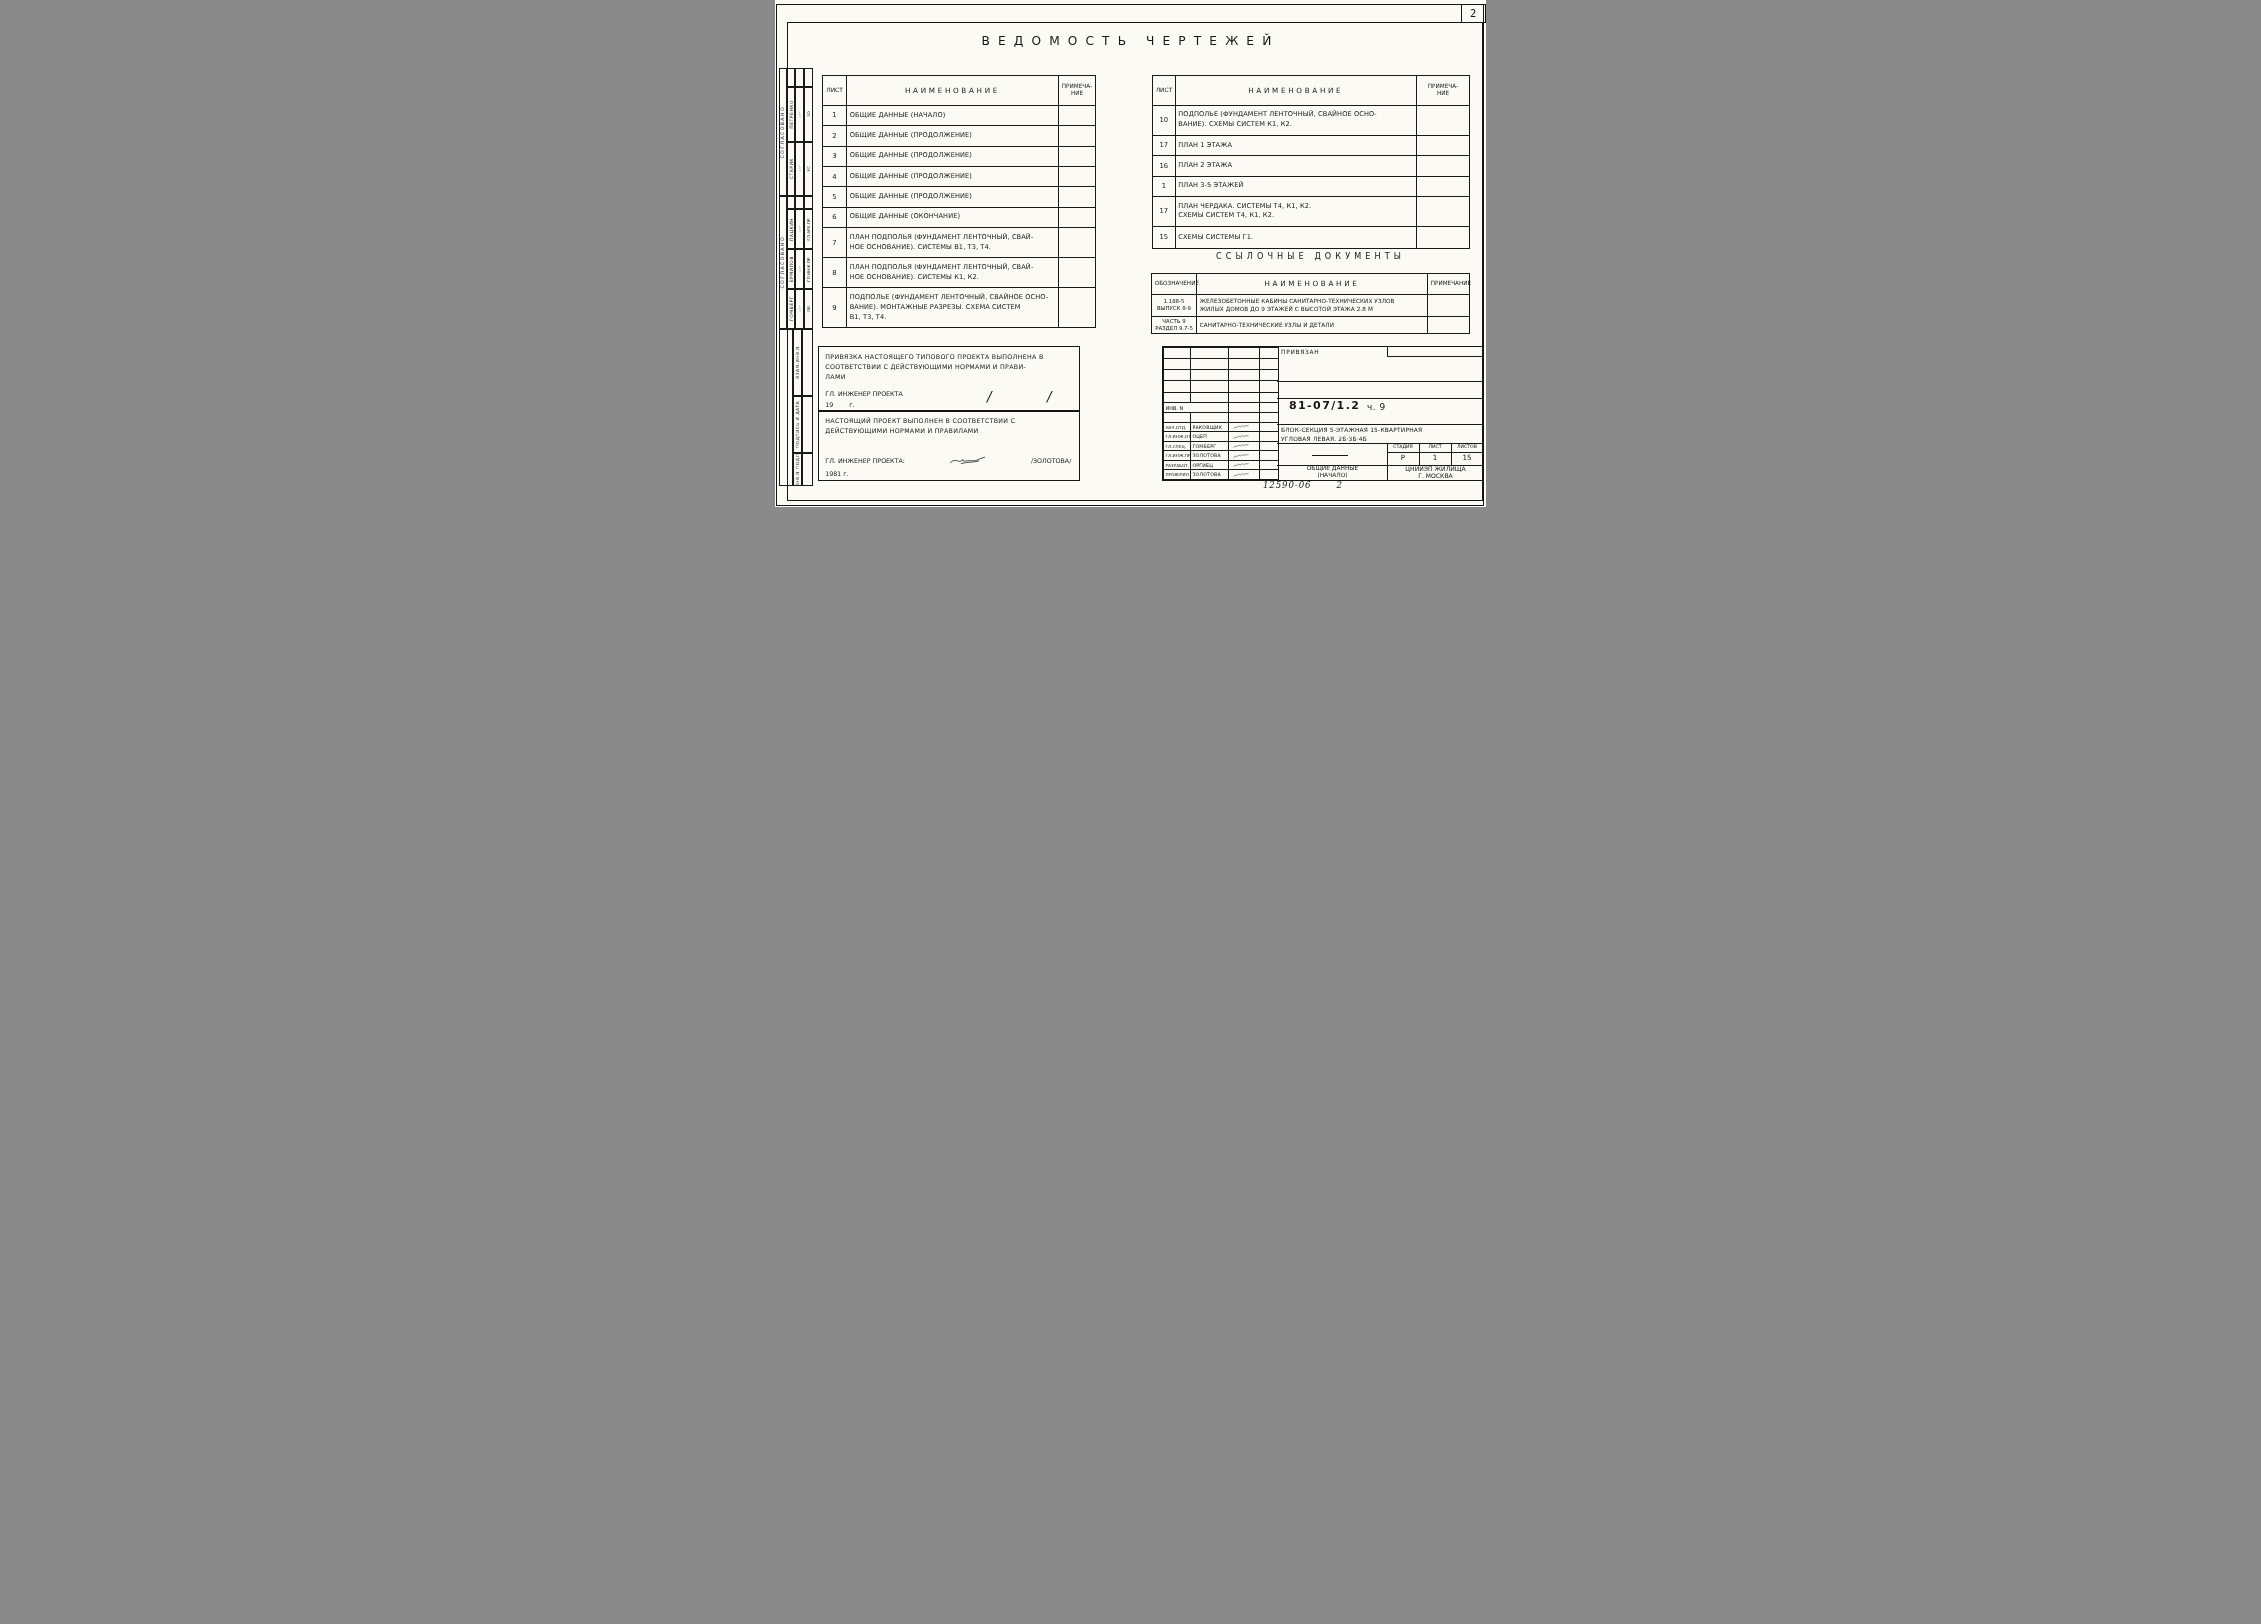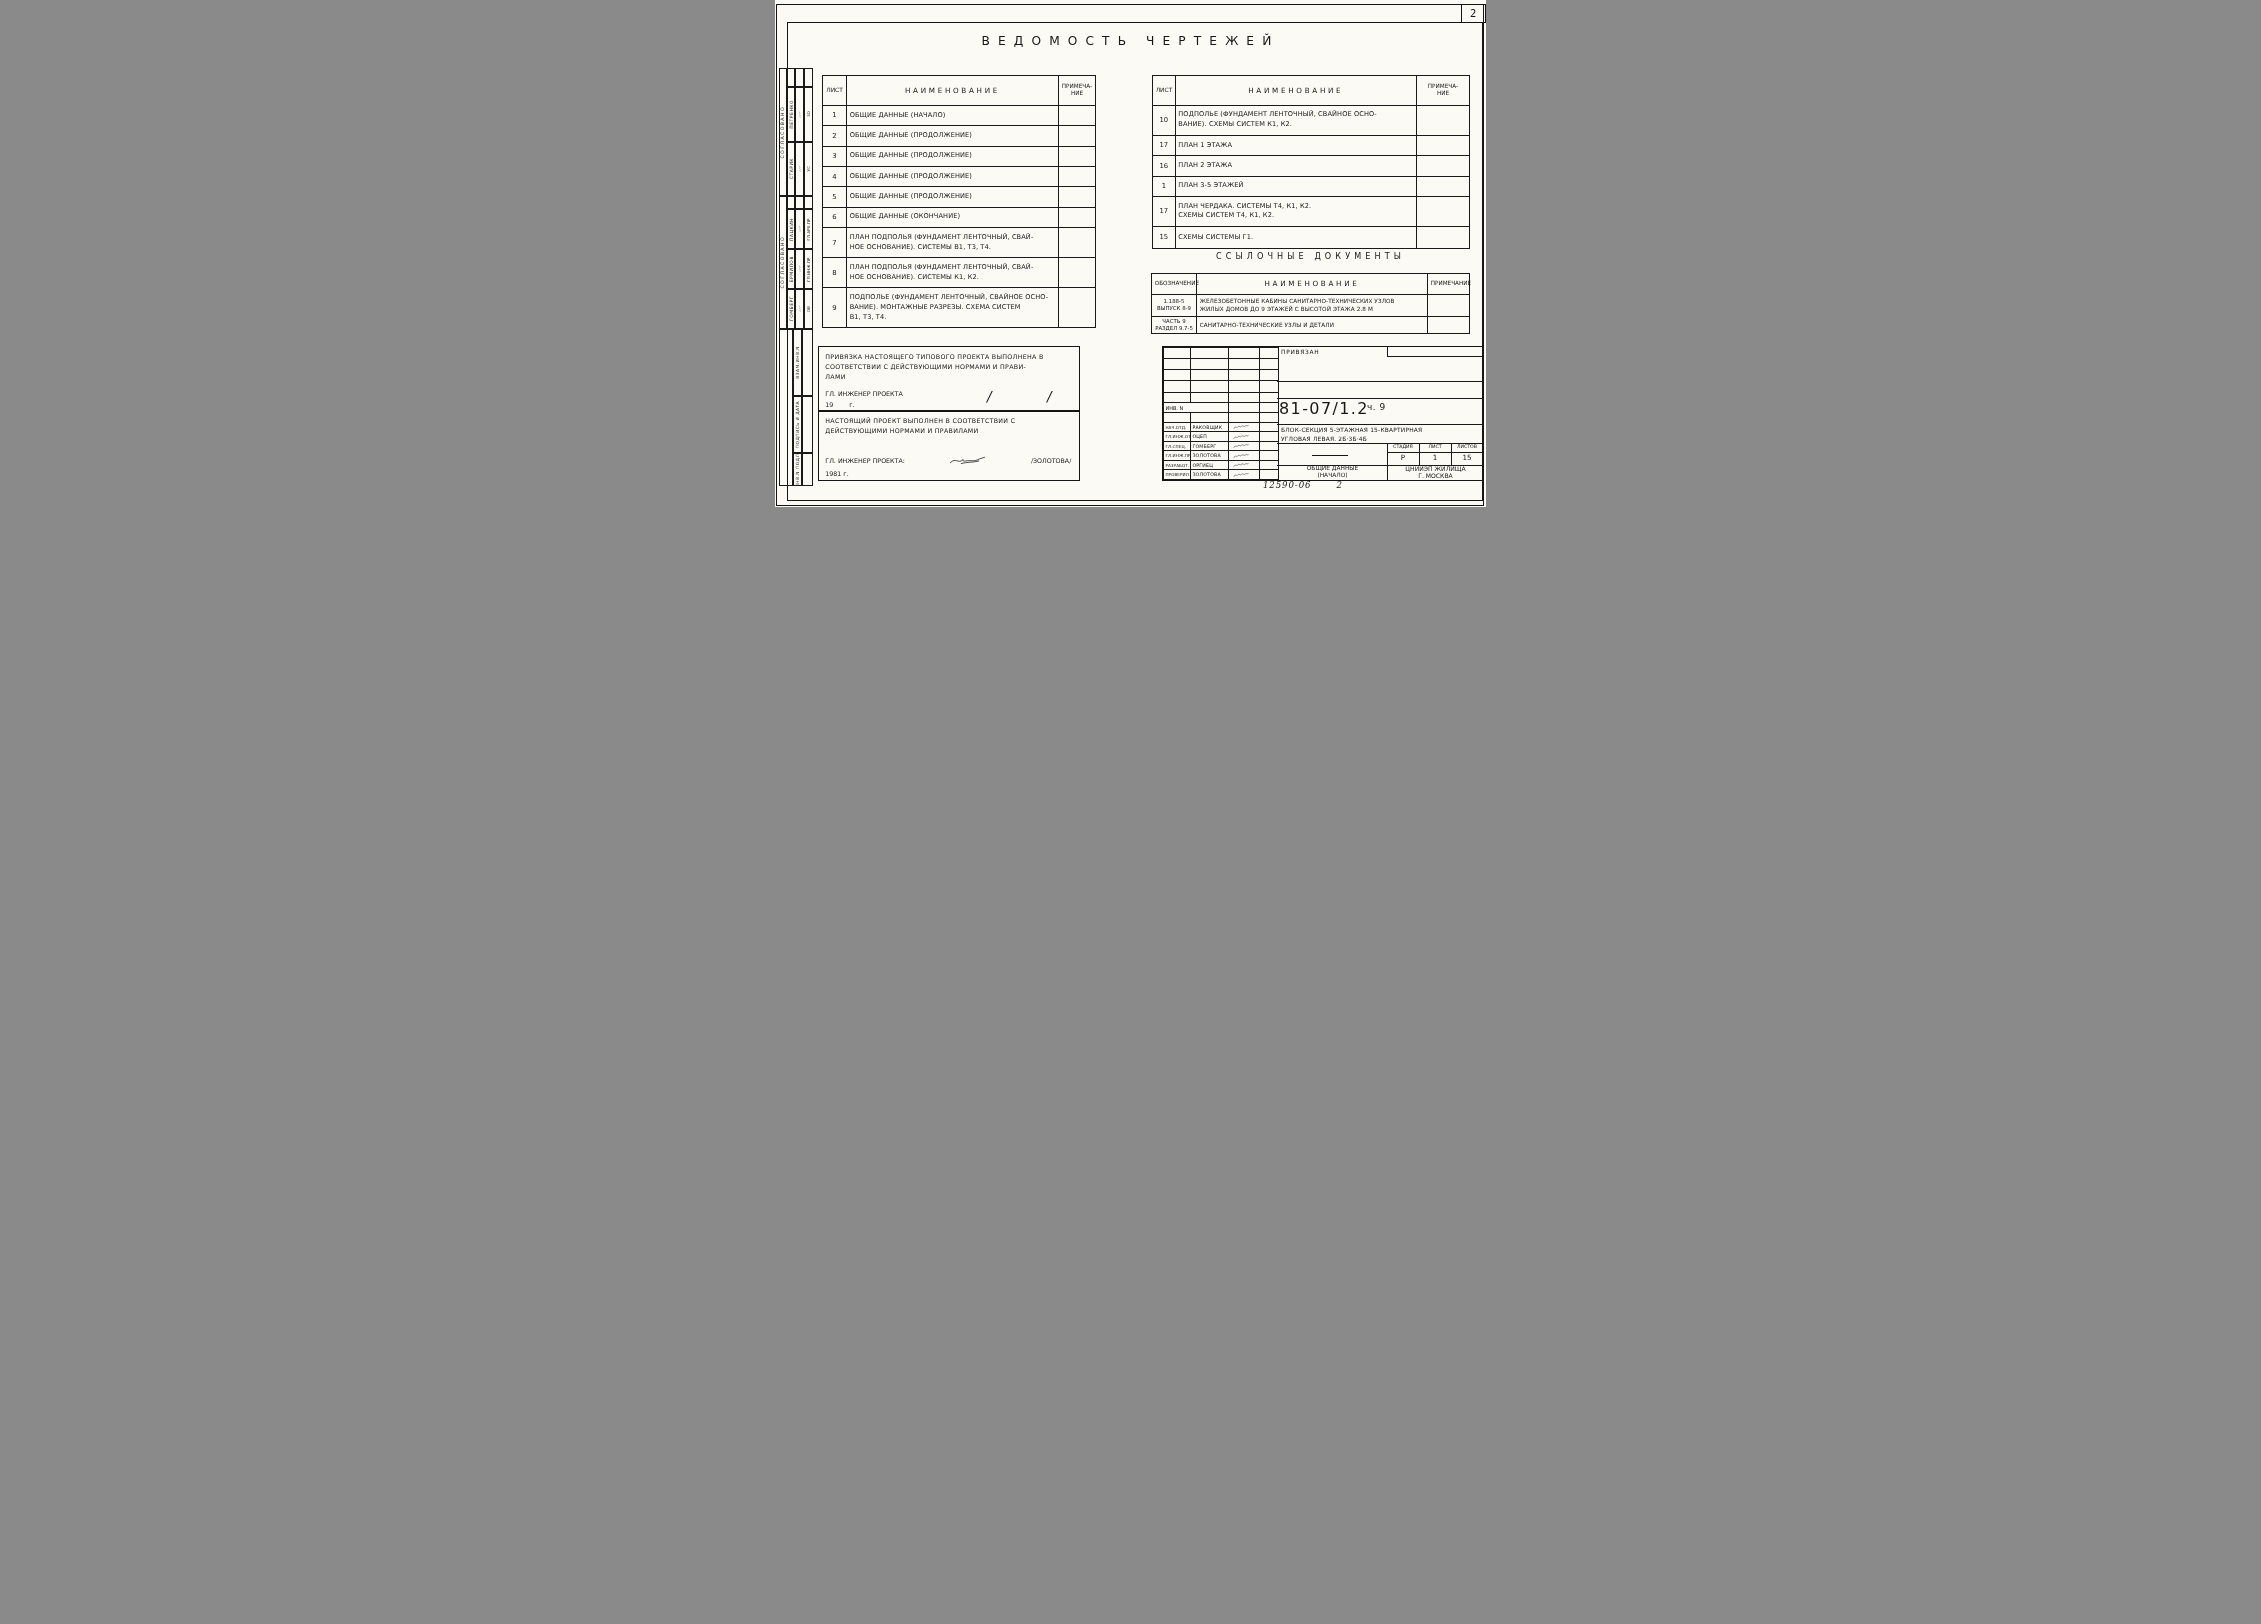--- a/index.html
+++ b/index.html
@@ -94,21 +94,21 @@
   .stampgrid tr:nth-child(n+8){height:9.5px;}
   .inv{font-size:5px;text-transform:uppercase;}
   .s-role{font-size:4.1px;text-transform:uppercase;letter-spacing:0.1px;}
   .s-name{font-size:4.7px;text-transform:uppercase;letter-spacing:0.2px;}
   .s-sig svg{width:22px;height:6.3px;display:block;}
   .hl,.vl{position:absolute;background:#1a1a1a;}
   .hl{height:1px;} .vl{width:1px;}
   .attached{position:absolute;left:118px;top:2.3px;font-size:5.9px;letter-spacing:0.7px;text-transform:uppercase;}
   .subcell{position:absolute;left:224px;top:0;width:95px;height:8.6px;
            border-left:1px solid #1a1a1a;border-bottom:1px solid #1a1a1a;}
-  .doc-number{position:absolute;left:116px;top:52px;font-size:16px;letter-spacing:1.4px;}
+  .doc-number{position:absolute;left:126px;top:52px;font-size:11px;letter-spacing:1.4px;font-weight:bold;}
   .doc-part{position:absolute;left:204px;top:55px;font-size:9px;letter-spacing:0.5px;}
   .object{position:absolute;left:118px;top:79px;font-size:5.9px;line-height:1.5;letter-spacing:0.2px;
           text-transform:uppercase;white-space:pre-line;}
   .stage-label{position:absolute;top:97px;width:32px;text-align:center;font-size:4.7px;text-transform:uppercase;}
   .sl1{left:224px;} .sl2{left:256px;} .sl3{left:288px;}
   .stage-value{position:absolute;top:106px;width:32px;text-align:center;font-size:7.2px;}
   .sv1{left:224px;} .sv2{left:256px;} .sv3{left:288px;}
   .dash{position:absolute;left:149px;top:108px;width:36px;border-top:1.2px solid #151515;}
   .sheet-title{position:absolute;left:115px;top:118px;width:109px;height:14.5px;display:flex;align-items:center;
                justify-content:center;text-align:center;font-size:5.9px;line-height:1.25;

